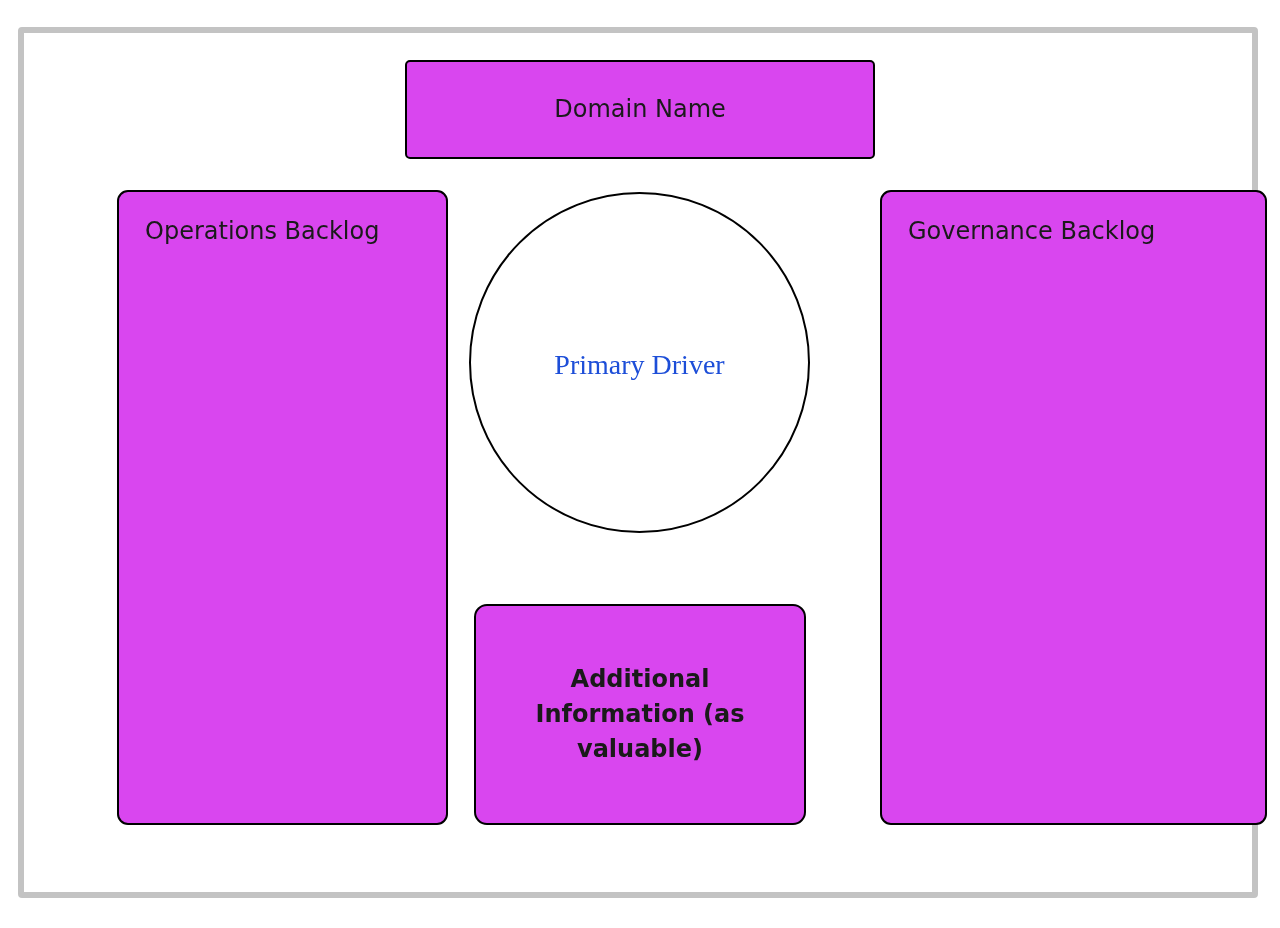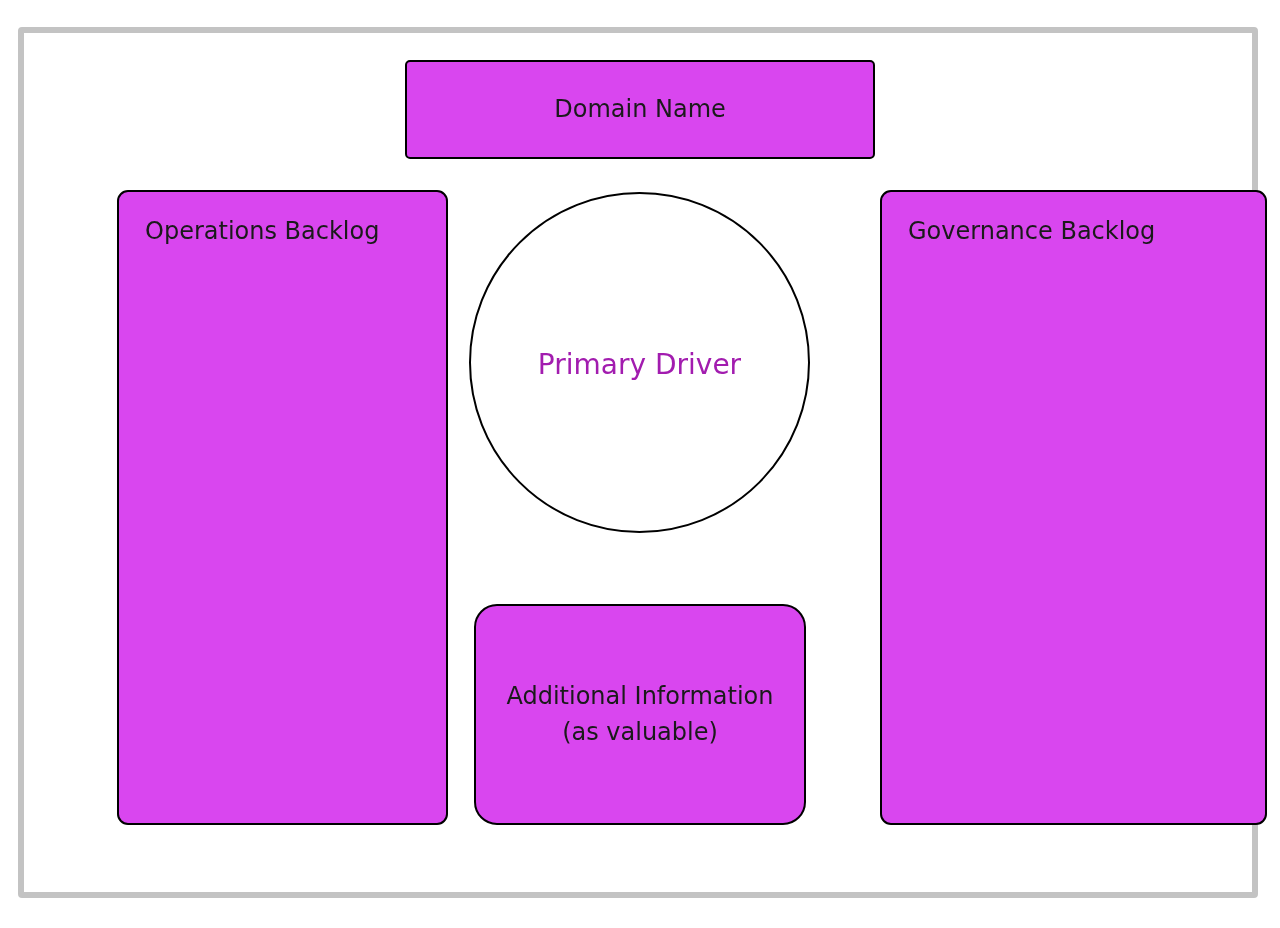--- a/index.html
+++ b/index.html
@@ -93,38 +93,40 @@
     box-sizing: border-box;
     position: absolute;
     display: flex;
     align-items: center;
     justify-content: center;
   }
   .circle-label {
     display: block;
     text-align: center;
     font-size: 28px;
-    color: #a21caf;
+    color: #1d4ed8;
     line-height: 1.44;
     position: relative;
     top: 3px;
+    font-family: Liberation Serif, serif;
   }
 
   
   .info-box {
     left: 474px;
     top: 604px;
     width: 332px;
     height: 221px;
-    border-radius: 23px;
+    border-radius: 13px;
     display: flex;
     align-items: center;
     justify-content: center;
     text-align: center;
     padding: 0 22px;
+    font-weight: bold;
   }
   .info-label {
     display: block;
     text-align: center;
     line-height: 1.46;
   }
 </style>
 </head>
 <body>
 

